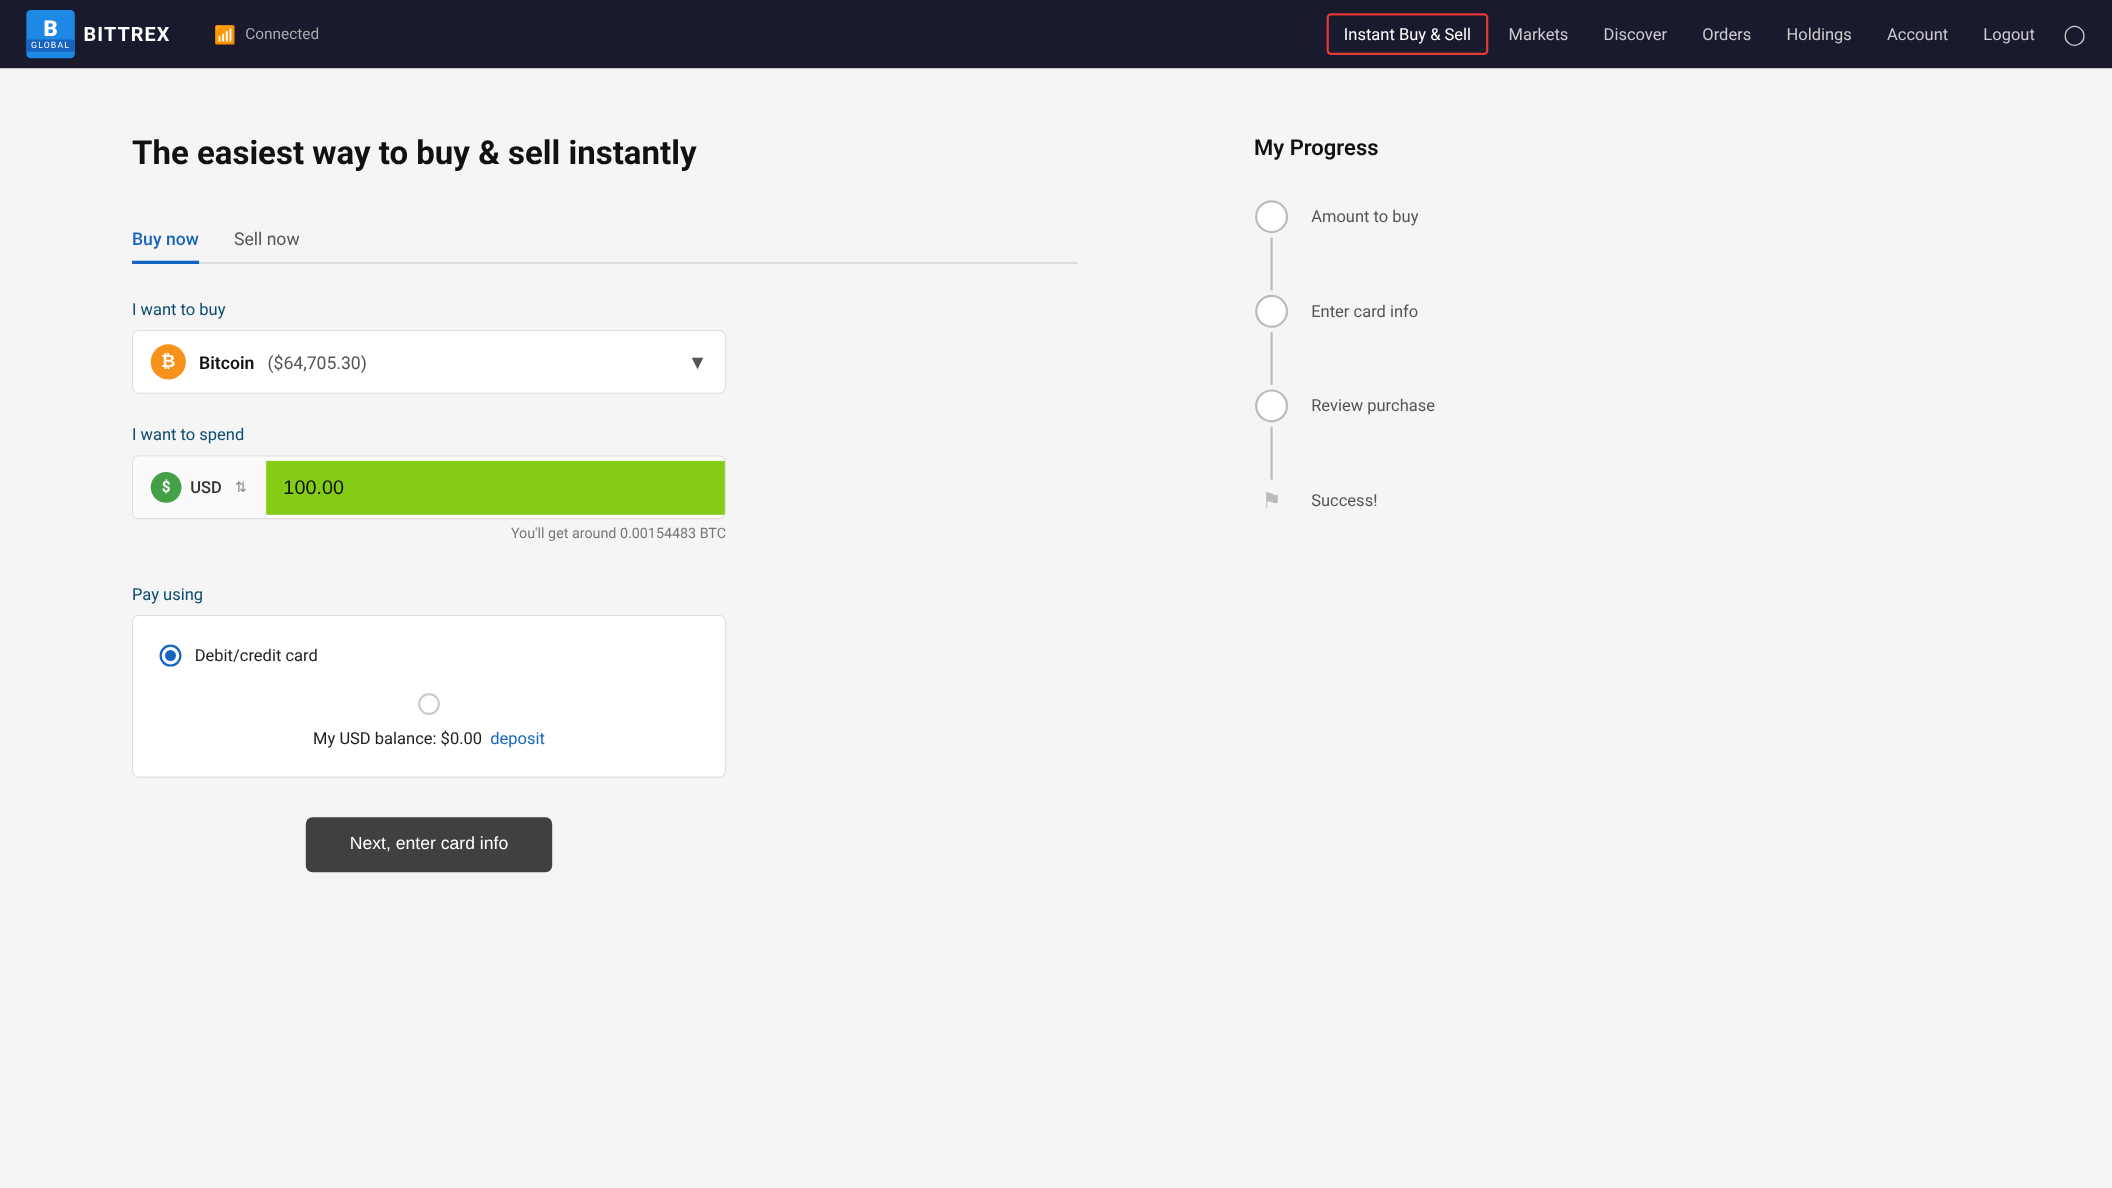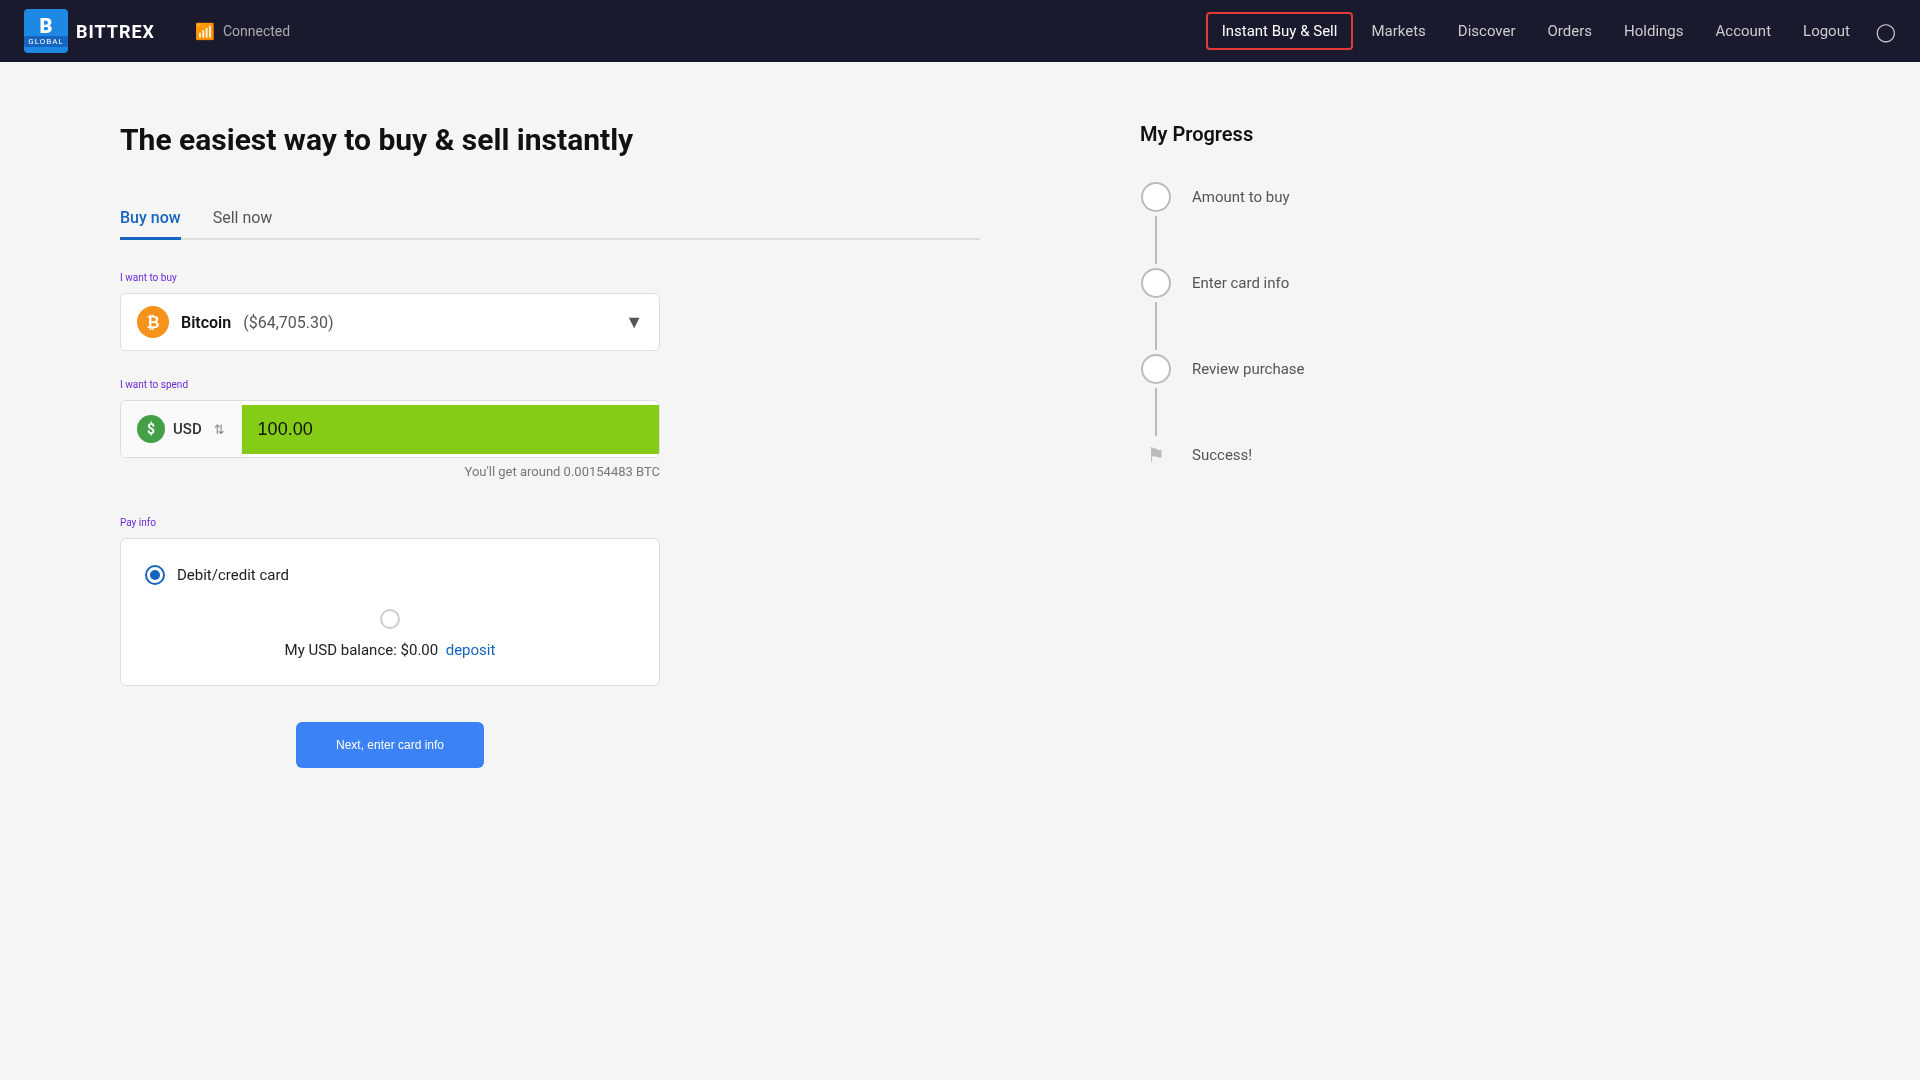--- a/index.html
+++ b/index.html
@@ -129,22 +129,22 @@
       border-bottom: 3px solid #1565c0;
       font-weight: 500;
     }
 
     
     .form-section {
       max-width: 540px;
     }
 
     .field-label {
-      font-size: 10px;
-      color: #6d28d9;
+      font-size: 15px;
+      color: #0c4a6e;
       margin-bottom: 10px;
       font-weight: 400;
     }
 
     
     .crypto-select {
       display: flex;
       align-items: center;
       border: 1px solid #ddd;
       border-radius: 6px;
@@ -283,26 +283,26 @@
       background: #1565c0;
       border-radius: 50%;
     }
     .deposit-link {
       color: #1565c0;
       text-decoration: none;
     }
 
     
     .cta-button {
-      background: #3b82f6;
+      background: #404040;
       color: white;
       border: none;
       border-radius: 6px;
       padding: 16px 40px;
-      font-size: 12px;
+      font-size: 16px;
       font-weight: 500;
       cursor: pointer;
       display: block;
       margin: 0 auto;
     }
 
     
     .progress-sidebar {
       width: 320px;
       padding: 60px 40px;
@@ -421,21 +421,21 @@
           <div class="currency-badge">
             <div class="usd-icon">$</div>
             <span class="currency-label">USD</span>
             <span class="currency-arrows">⇅</span>
           </div>
           <input class="amount-input" type="text" value="100.00" style="">
         </div>
       </div>
       <div class="btc-estimate">You'll get around 0.00154483 BTC</div>
 
-      <div class="field-label">Pay info</div>
+      <div class="field-label">Pay using</div>
       <div class="pay-using-box">
         <label class="radio-option">
           <div class="radio-circle checked">
             <div class="radio-inner"></div>
           </div>
           <span>Debit/credit card</span>
         </label>
         <label class="radio-option">
           <div class="radio-circle"></div>
           <span>

